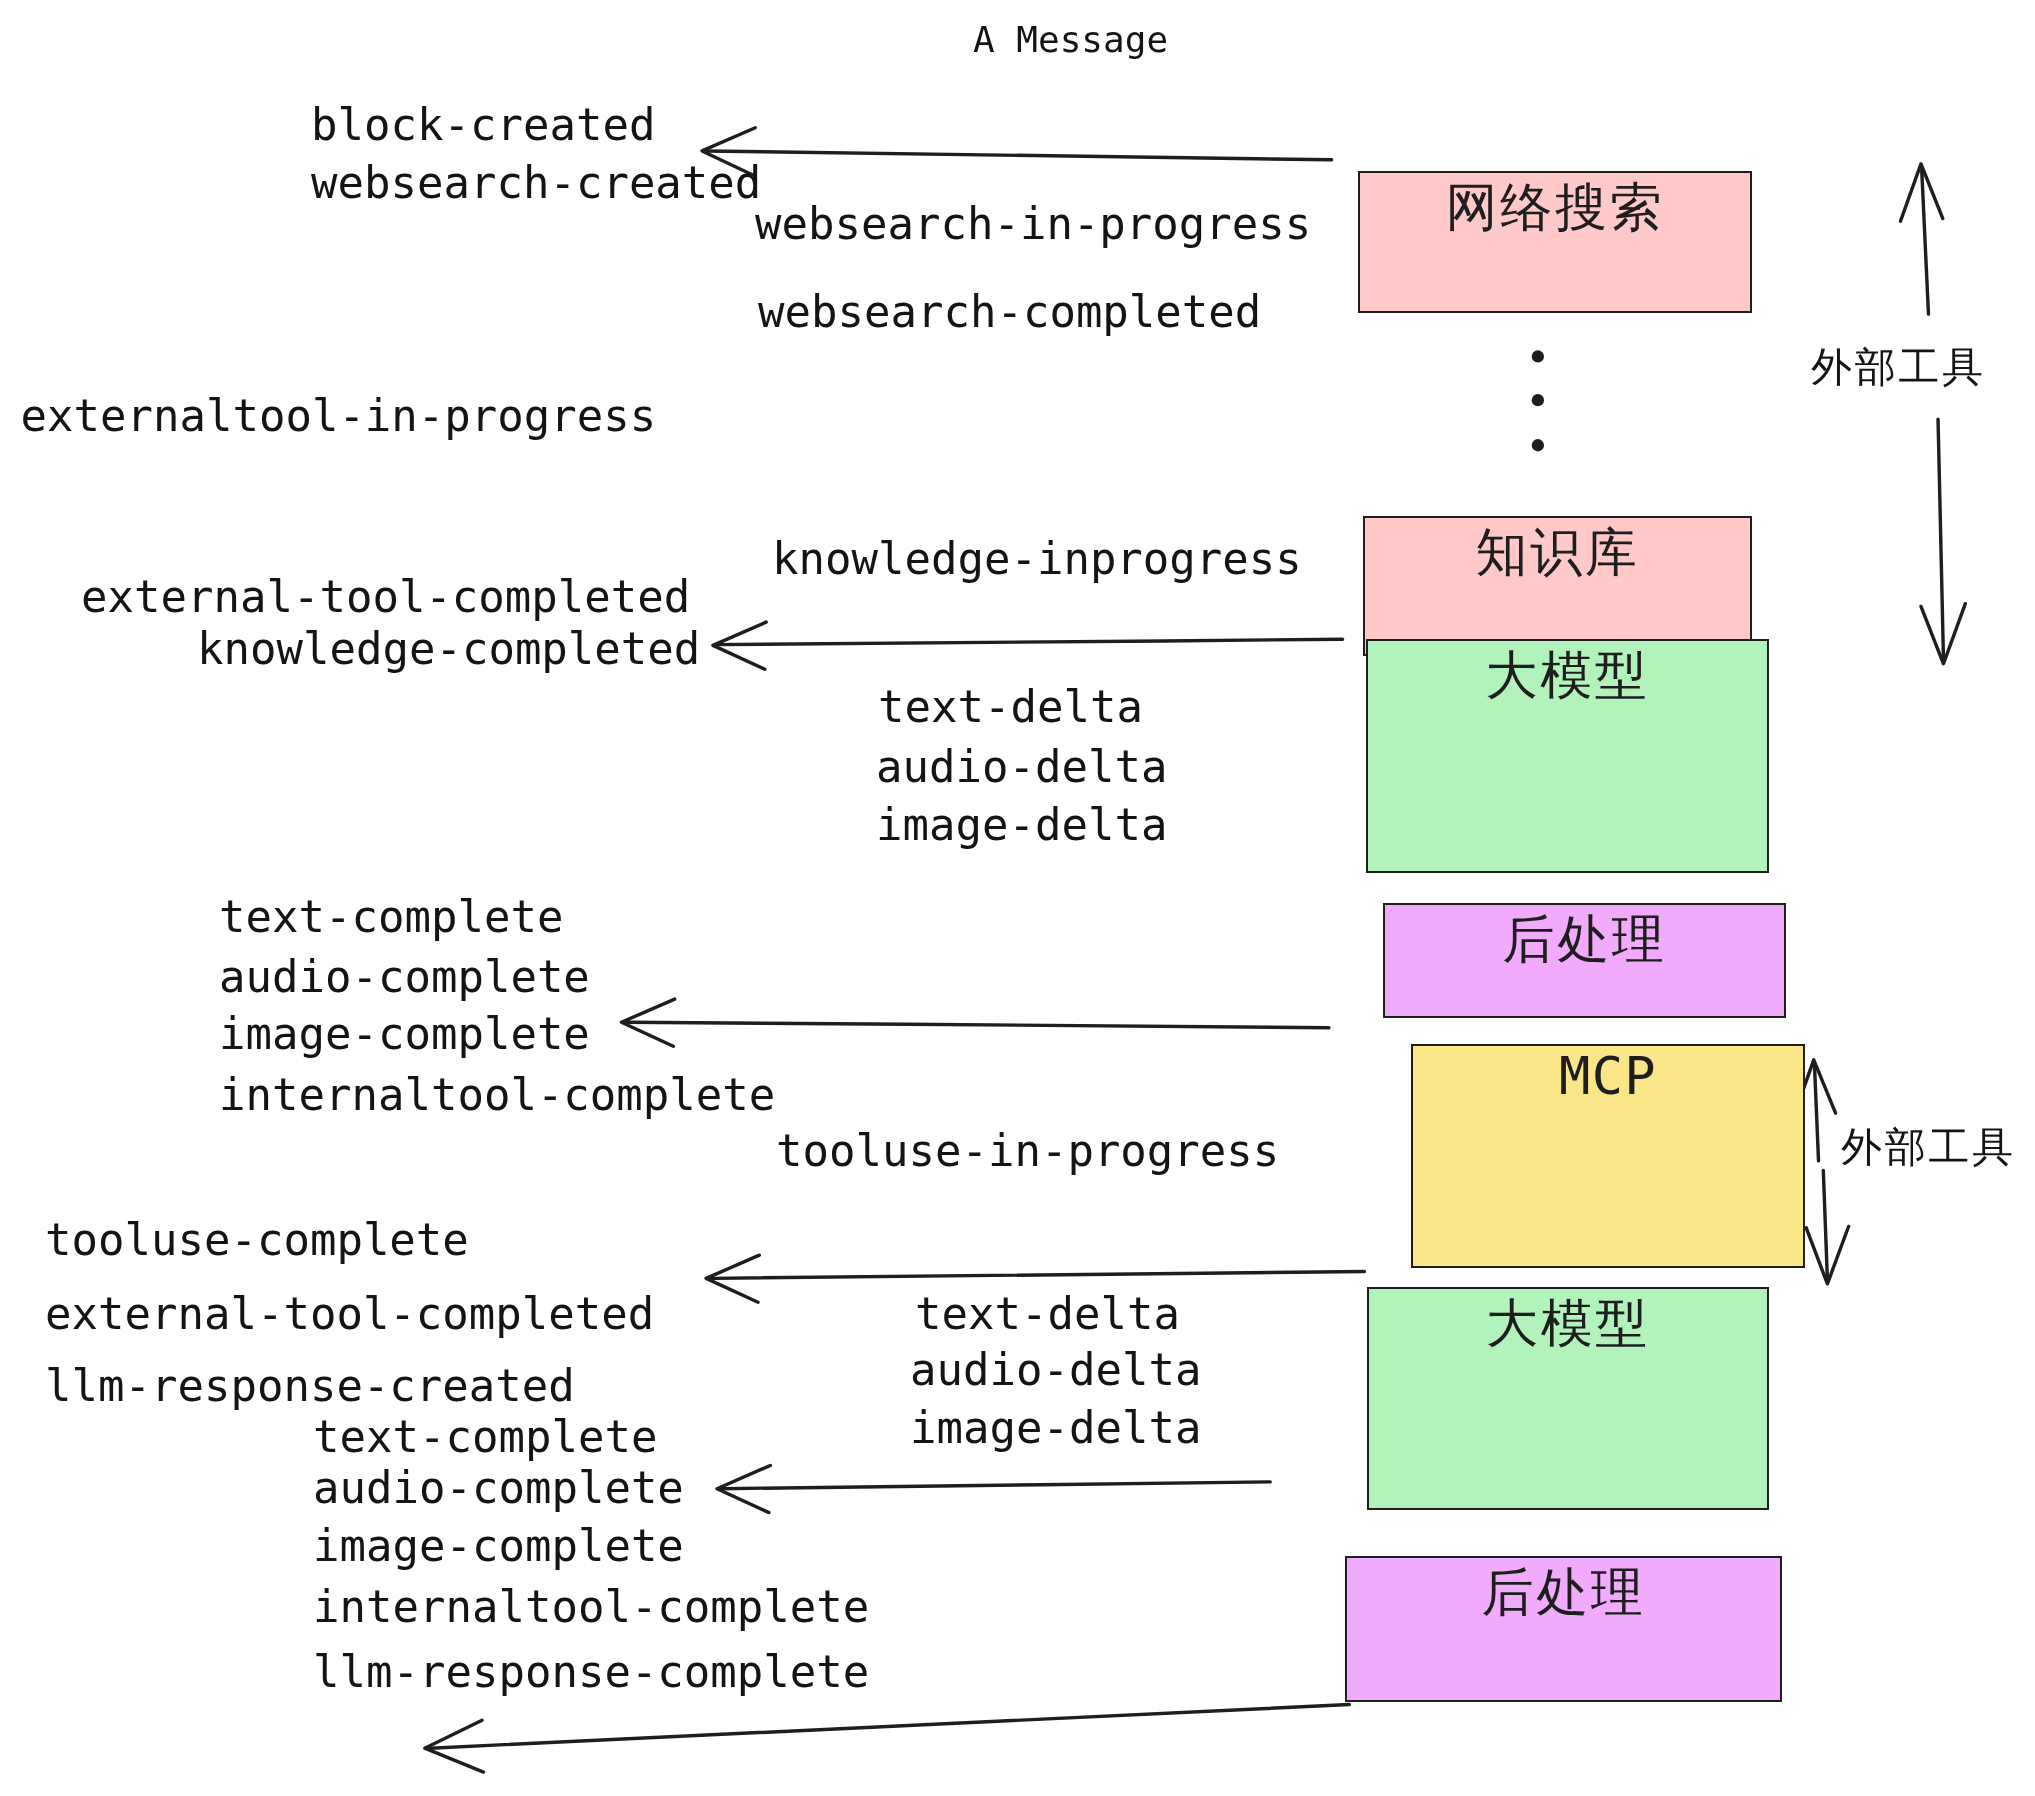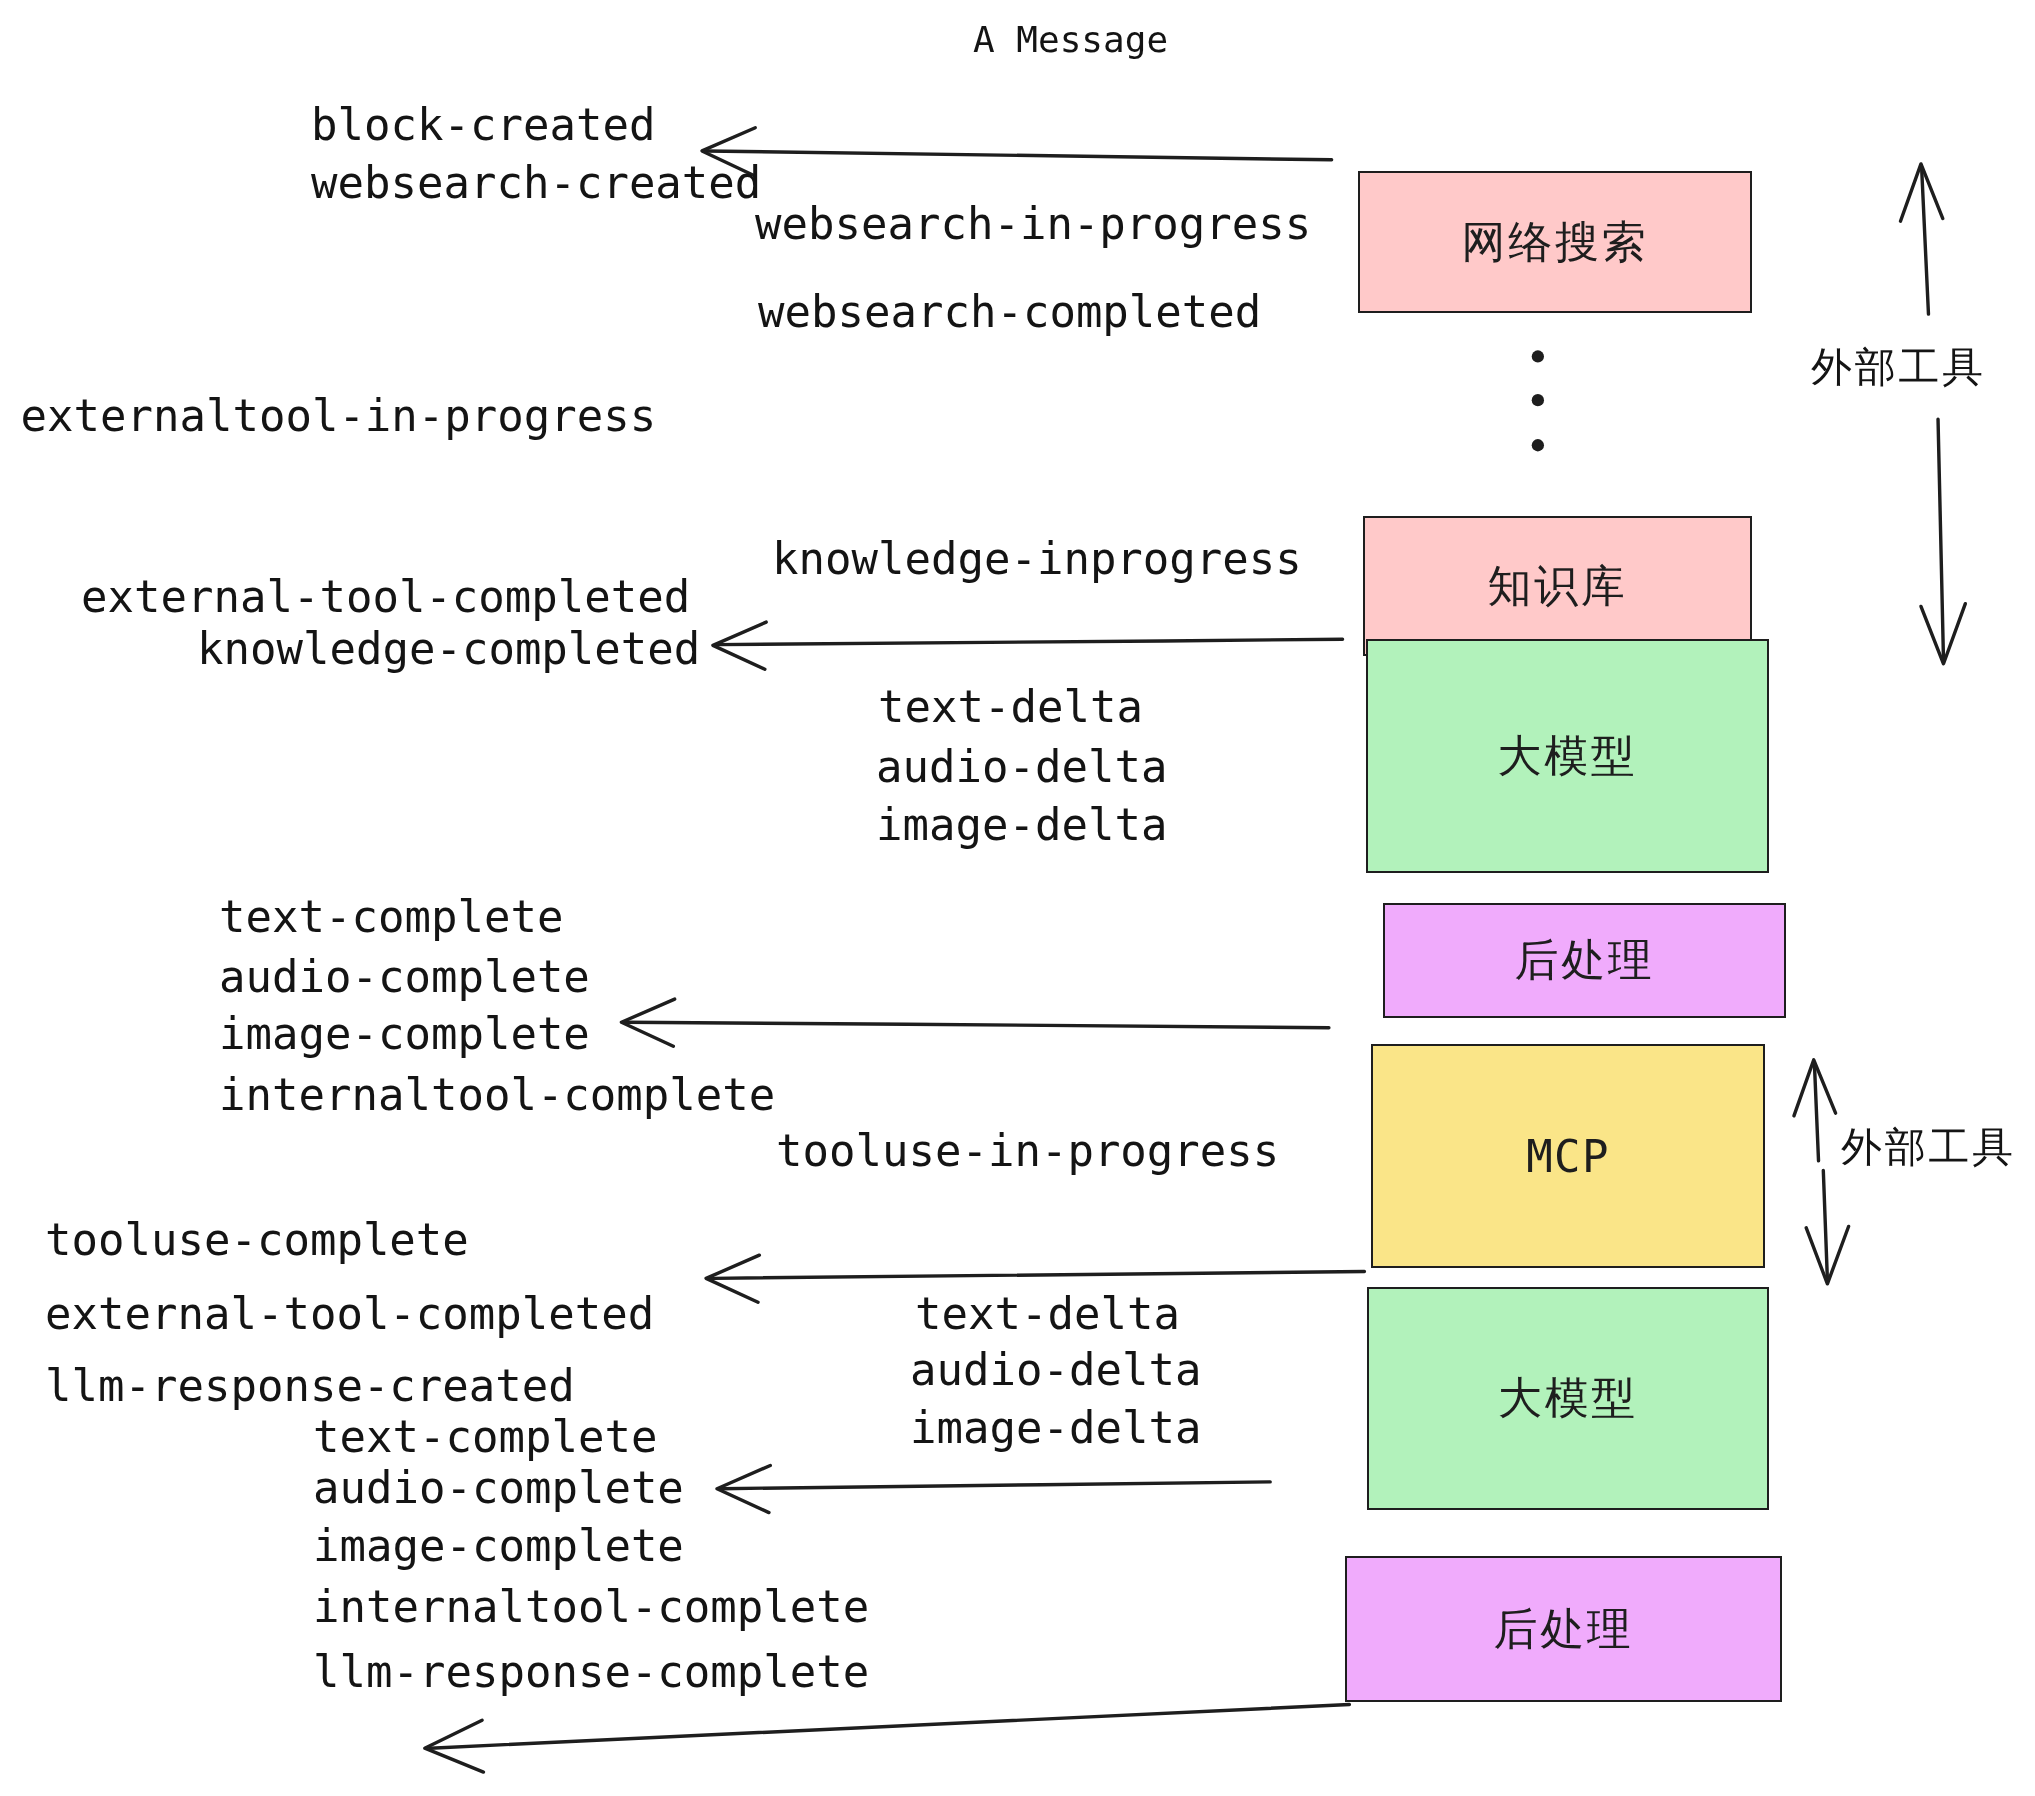--- a/index.html
+++ b/index.html
@@ -1,25 +1,25 @@
 <!DOCTYPE html>
 <html style="font-size:11px"><head>
 <meta charset="utf-8">
 <style>
   html,body{margin:0;padding:0;background:#ffffff;}
   #canvas{position:relative;width:2035px;height:1796px;background:#ffffff;overflow:hidden;
           font-family:"DejaVu Sans Mono", monospace;color:#1e1e1e;}
   #arrows{position:absolute;left:0;top:0;}
   .evt{position:absolute;font-size:44px;line-height:49px;white-space:nowrap;color:#141414;}
   .title{position:absolute;font-size:36px;line-height:51px;white-space:nowrap;color:#141414;}
-  .box{position:absolute;border:2.7px solid #1e1e1e;display:flex;align-items:center;justify-content:center;
-       font-family:"DejaVu Sans", sans-serif;font-size:44px;letter-spacing:2.7px;color:#1e1e1e;box-sizing:border-box;}
+  .box{position:absolute;border:2.7px solid #1e1e1e;display:flex;justify-content:center;
+       font-family:"DejaVu Sans", sans-serif;font-size:52px;letter-spacing:2.7px;color:#1e1e1e;box-sizing:border-box;}
   .box-external{background:#FFC9C9;}
   .box-llm{background:#B2F2BB;}
-  .box-mcp{background:#FAE588;font-family:"DejaVu Sans Mono", monospace;letter-spacing:1.4px;}
+  .box-mcp{background:#FAE588;font-family:"DejaVu Sans Mono", monospace;letter-spacing:1.4px;margin-left:40px;}
   .box-post{background:#f0abfc;}
   .side-label{position:absolute;font-family:"DejaVu Sans", sans-serif;font-size:41px;letter-spacing:2.7px;
               white-space:nowrap;color:#141414;}
 </style>
 </head>
 <body>
 
 <div id="canvas">
 
   <svg id="arrows" width="2035" height="1796" viewBox="0 0 2980 2630" fill="none" stroke="#1e1e1e" stroke-width="5" stroke-linecap="round" stroke-linejoin="round">

